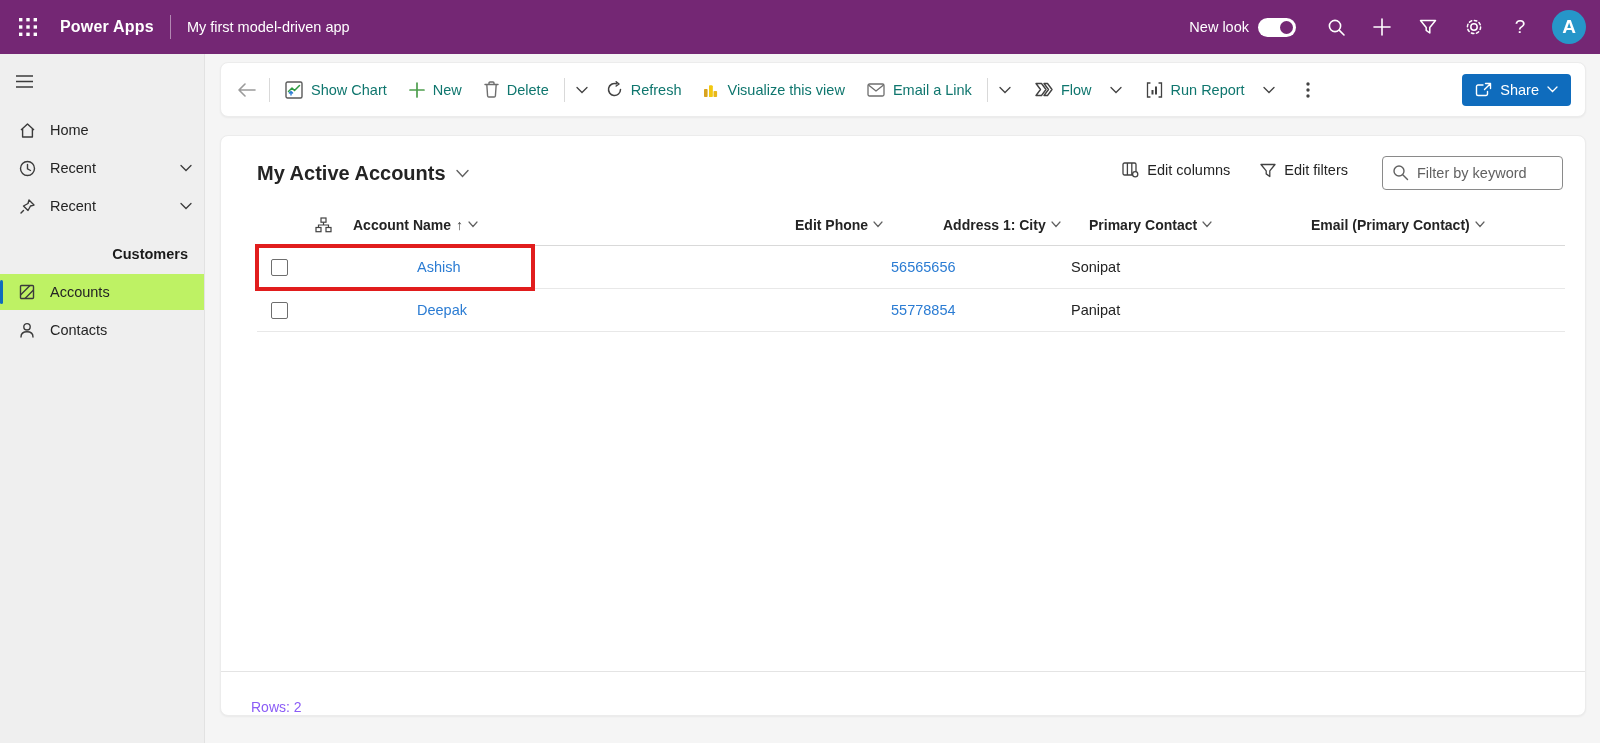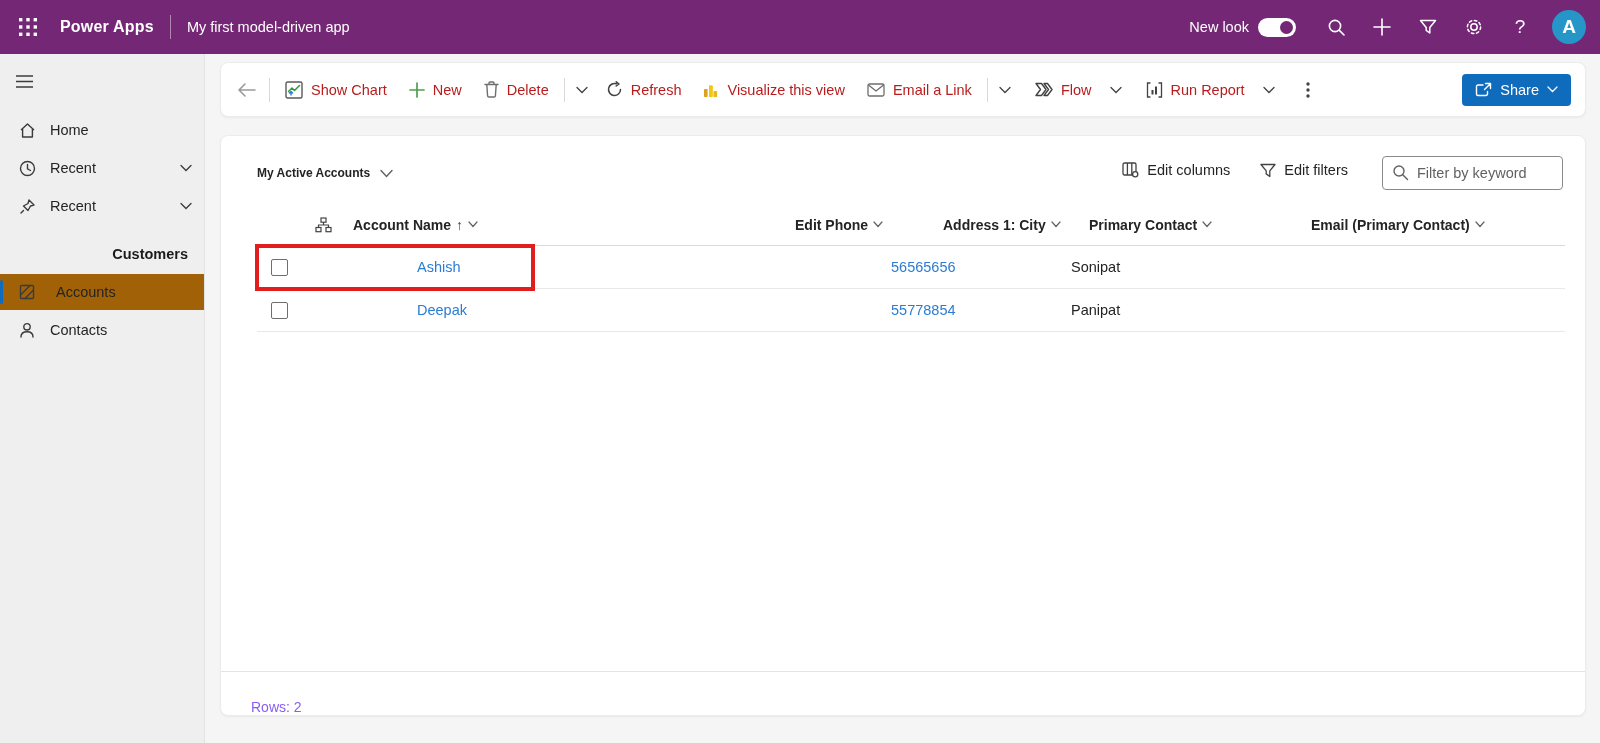--- a/index.html
+++ b/index.html
@@ -21,41 +21,41 @@
   .avatar { width:34px; height:34px; border-radius:50%; background:#2696c9; color:#fff; display:flex; align-items:center; justify-content:center; font-size:19px; font-weight:700; margin-left:6px; cursor:pointer; }
 
   
   .shell { display:flex; height:689px; }
   .sidebar { width:205px; background:#efefef; border-right:1px solid #e2e2e2; padding-top:8px; flex-shrink:0;text-align:right; }
   .hamburger { width:40px; height:38px; display:flex; align-items:center; justify-content:center; margin-left:4px; cursor:pointer; }
   .nav-item { height:36px; display:flex; align-items:center; padding:0 12px 0 16px; font-size:14.5px; color:#242424; cursor:pointer; position:relative; margin-top:2px; }
   .nav-item .nav-ic { width:22px; display:flex; justify-content:center; margin-right:12px; }
   .nav-item .chev { margin-left:auto; }
   .nav-group { font-size:14.5px; font-weight:700; color:#1b1b1b; padding:22px 16px 10px 16px; }
-  .nav-item.selected { background:#a16207;gap:6px; }
+  .nav-item.selected { background:#bef264; }
   .nav-item.selected::before { content:""; position:absolute; left:0; top:6px; bottom:6px; width:3px; background:#0f6cbd; border-radius:2px; }
 
   .main { flex:1; display:flex; flex-direction:column; min-width:0; }
 
   
   .cmdcard { margin:8px 14px 0 15px; height:55px; background:#fff; border:1px solid #ececec; border-radius:8px;
     box-shadow:0 1px 2px rgba(0,0,0,.05); display:flex; align-items:center; padding:0 14px 0 8px; }
-  .cmd-btn { display:flex; align-items:center; gap:8px; height:36px; padding:0 11px; font-size:14.5px; color:#b91c1c; border-radius:4px; cursor:pointer; white-space:nowrap; }
+  .cmd-btn { display:flex; align-items:center; gap:8px; height:36px; padding:0 11px; font-size:14.5px; color:#0f766e; border-radius:4px; cursor:pointer; white-space:nowrap; }
   .cmd-chev { padding:0 7px; height:36px; display:flex; align-items:center; cursor:pointer; }
   .cmd-divider { width:1px; height:24px; background:#d9d9d9; margin:0 4px; }
   .back-btn { width:36px; height:36px; display:flex; align-items:center; justify-content:center; cursor:pointer; }
   .more-btn { width:32px; height:36px; display:flex; align-items:center; justify-content:center; cursor:pointer; }
   .share-btn { margin-left:auto; background:#0f6cbd; color:#fff; height:32px; border-radius:4px; display:flex; align-items:center; gap:8px; padding:0 13px; font-size:14.5px; cursor:pointer; }
 
   
   .viewcard { margin:18px 14px 0 15px; height:581px; background:#fff; border:1px solid #ececec; border-radius:8px;
     box-shadow:0 1px 2px rgba(0,0,0,.05); display:flex; flex-direction:column; position:relative; }
   .view-header { display:flex; align-items:center; padding:20px 22px 14px 36px; }
   .view-title-wrap { display:flex; align-items:center; gap:10px; cursor:pointer; }
-  .view-title { font-size:12px; font-weight:700; color:#242424; }
+  .view-title { font-size:20px; font-weight:700; color:#242424; }
   .view-tools { margin-left:auto; display:flex; align-items:flex-start; gap:10px; }
   .tool-btn { display:flex; align-items:center; gap:8px; font-size:14.5px; color:#242424; padding:6px 10px; border-radius:4px; cursor:pointer; }
   .filter-input-wrap { position:relative; margin-left:14px; }
   .filter-input { width:181px; height:34px; border:1px solid #8a8a8a; border-radius:4px; padding:0 10px 0 34px; font-size:14.5px;
     font-family:"Liberation Sans","DejaVu Sans",sans-serif; color:#7f1d1d; outline:none; background:#fff; }
   .filter-input::placeholder { color:#616161; }
   .filter-search-ic { position:absolute; left:10px; top:8px; }
 
   
   .grid { flex:1; padding:0 20px 0 36px; position:relative; }

